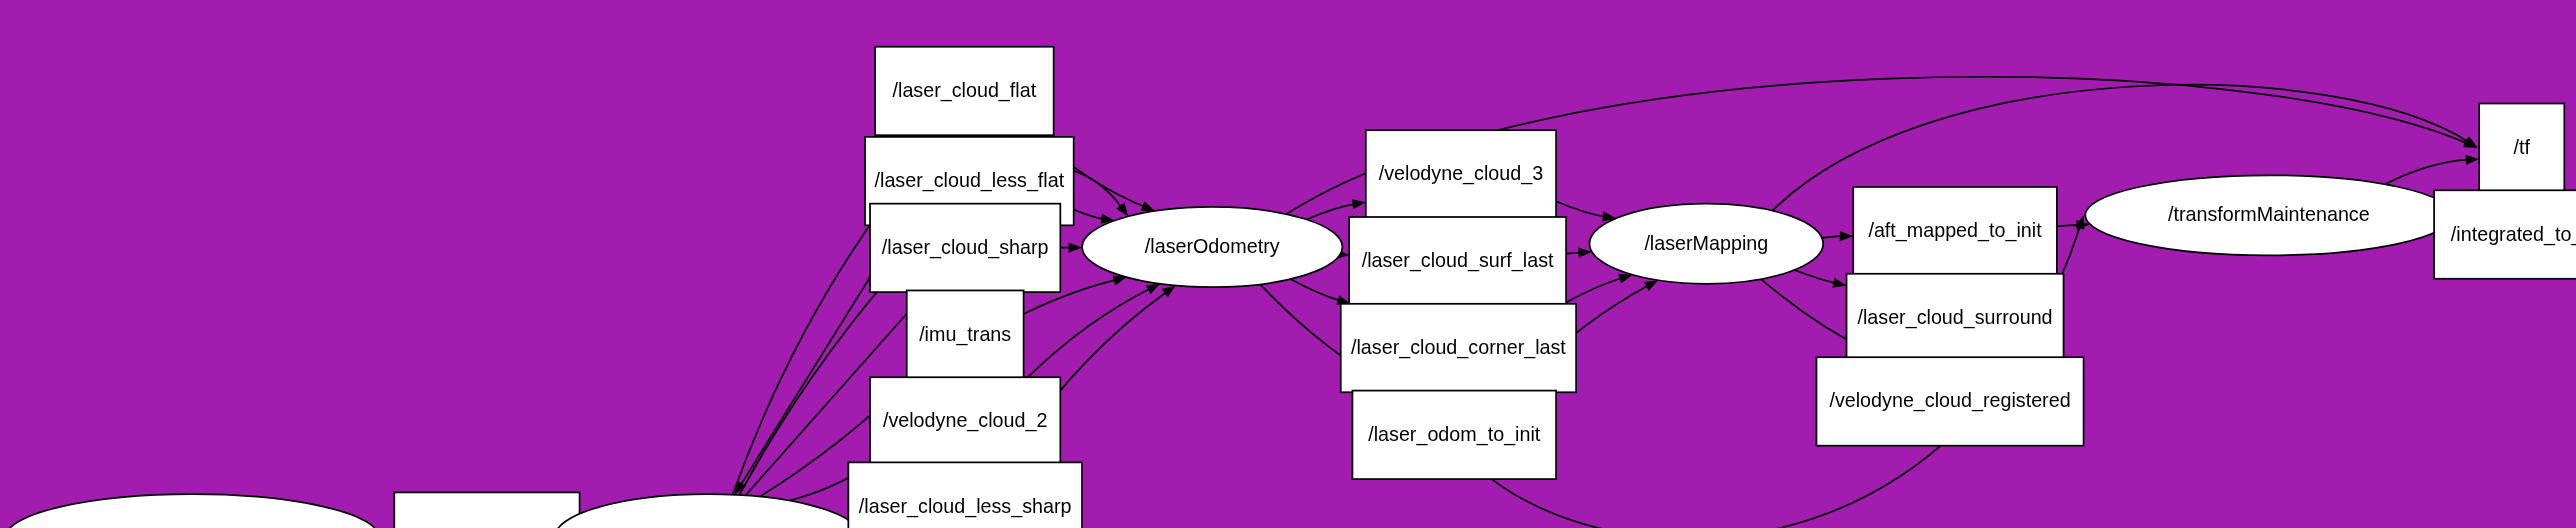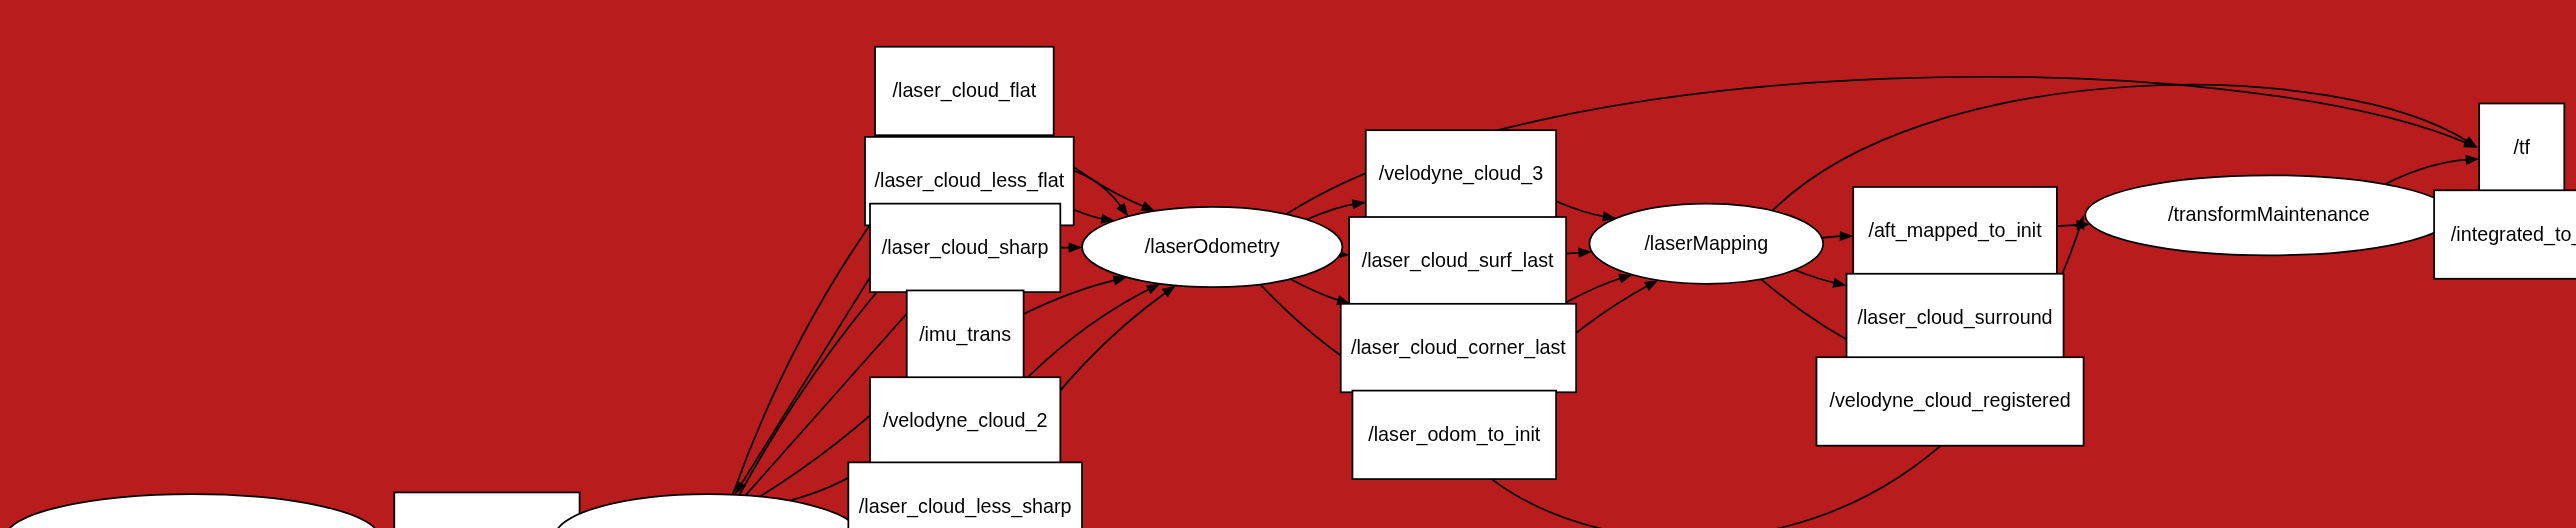--- a/index.html
+++ b/index.html
@@ -4,21 +4,21 @@
 <style>
   html, body {
     margin: 0;
     padding: 0;
     background: #ffffff;
   }
   #graph-root {
     position: relative;
     width: 2576px;
     height: 528px;
-    background: #b91c1c;
+    background: #a21caf;
     font-family: "Liberation Sans", sans-serif;
     overflow: hidden;
   }
   svg.graph-canvas {
     position: absolute;
     top: 0; left: 0;
     width: 2576px;
     height: 528px;
     display: block;
   }

